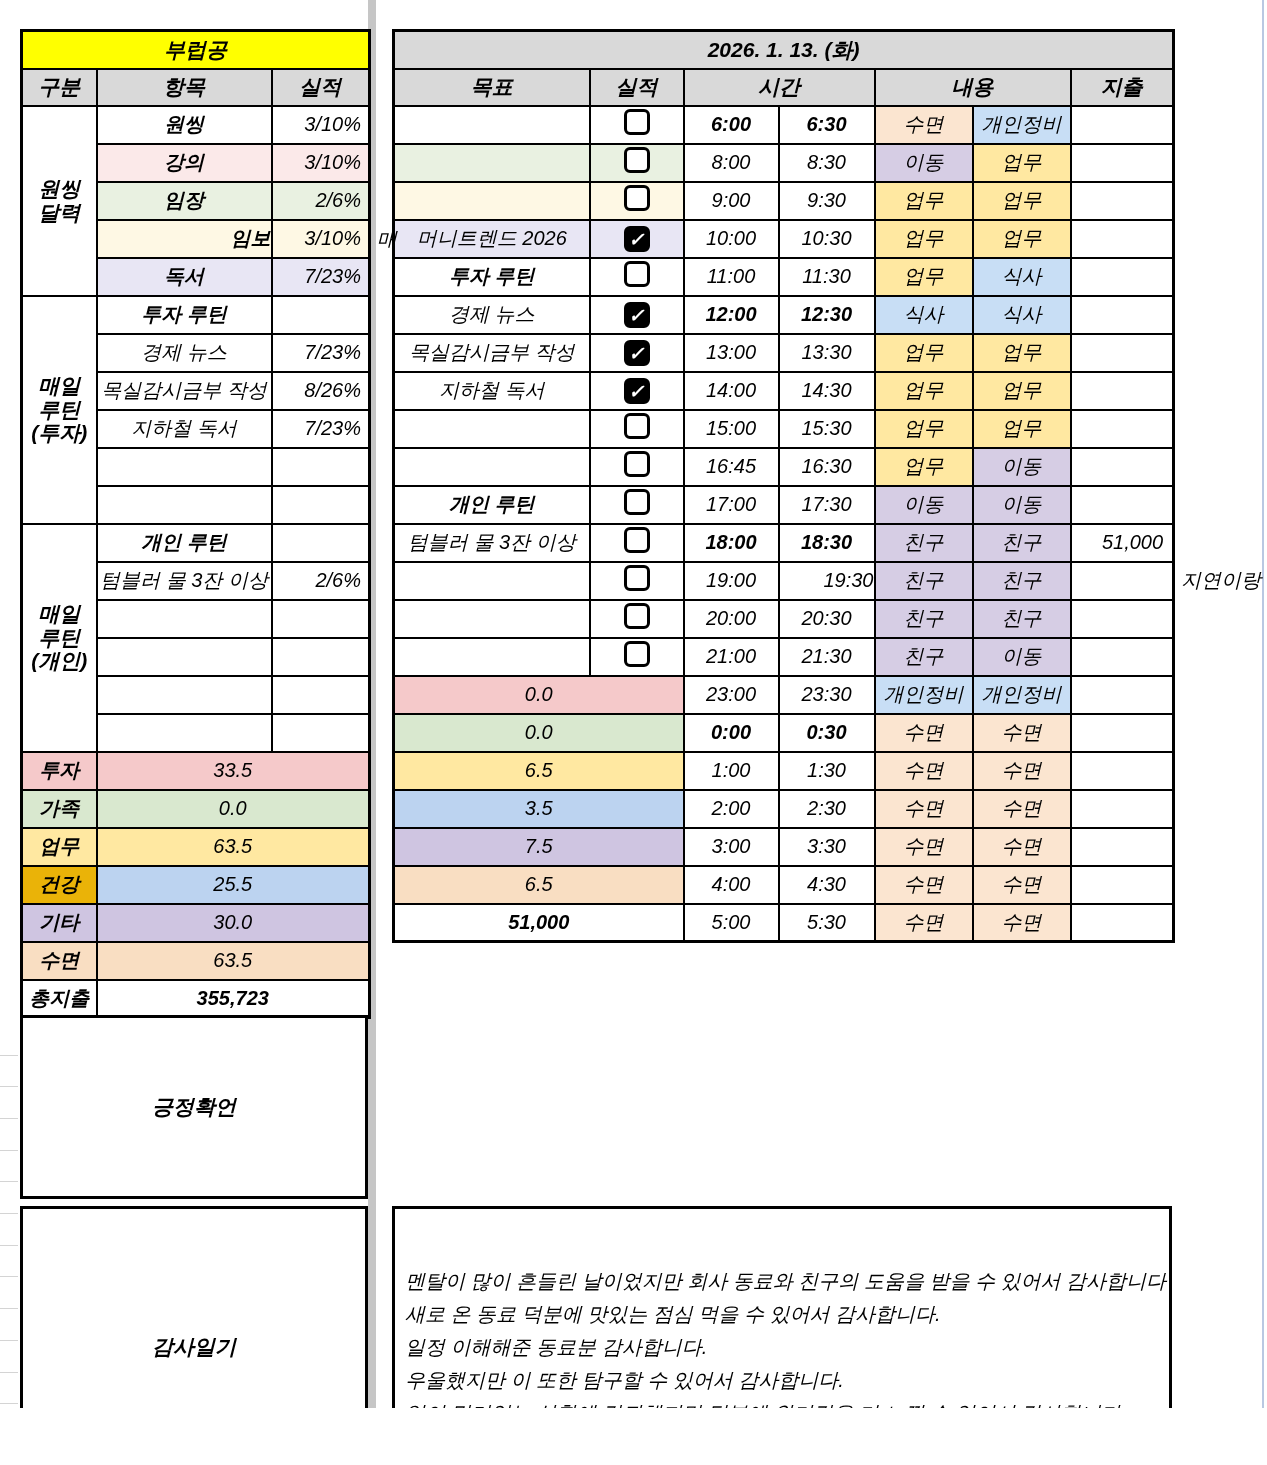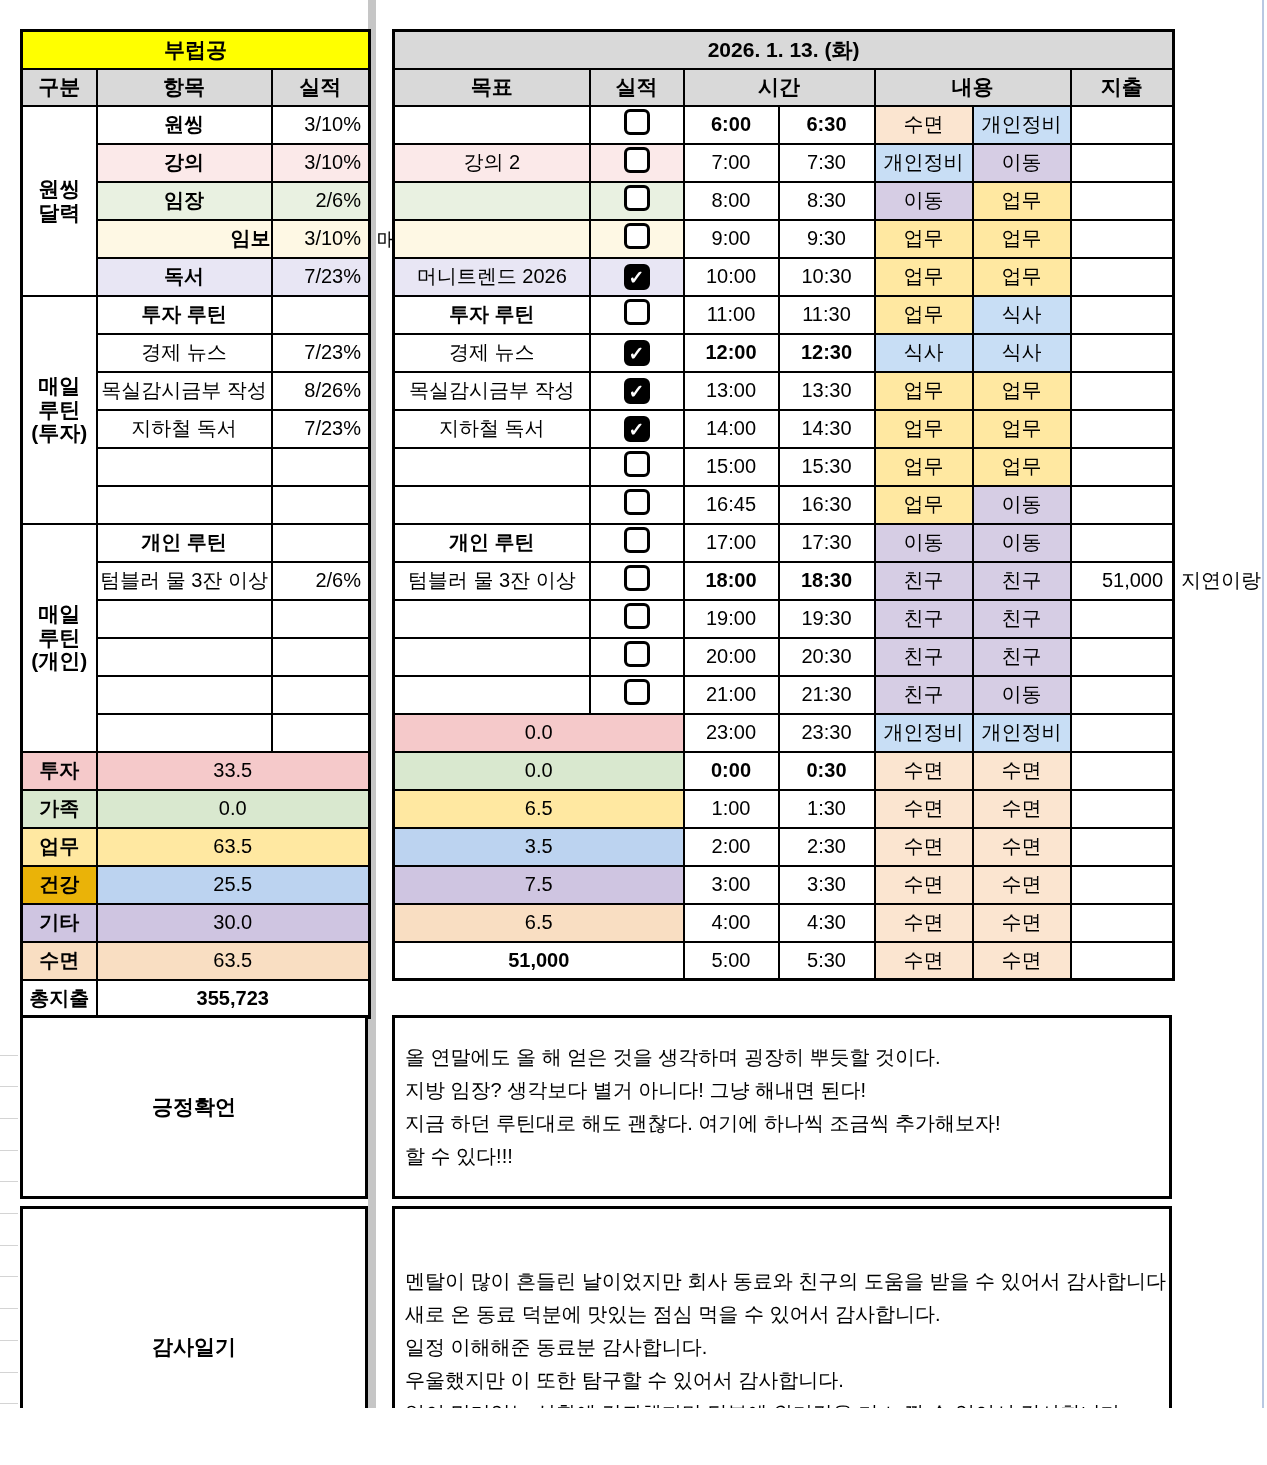--- a/index.html
+++ b/index.html
@@ -1,17 +1,17 @@
 <!DOCTYPE html>
 <html><head>
 <meta charset="utf-8">
 <style>
   * { box-sizing: border-box; margin: 0; padding: 0; }
   html, body { background: #ffffff; font-family: "Liberation Sans", sans-serif; }
-  .canvas { position: relative; width: 1267px; height: 1408px; background: #fff; overflow: hidden; }
+  .canvas { position: relative; width: 1267px; height: 1408px; background: #fff; overflow: hidden; font-style: italic; }
 
   table { border-collapse: collapse; table-layout: fixed; position: absolute; }
   td { border: 2px solid #000; font-size: 20px; color: #000; text-align: center;
        vertical-align: middle; overflow: hidden; white-space: nowrap; padding: 0; }
   .left-table  { left: 20px;  top: 29px; width: 348px; border: 3px solid #000; }
   .right-table { left: 392px; top: 29px; width: 780px; border: 3px solid #000; }
 
   tr.title-row td { height: 38px; font-weight: bold; font-size: 21px; }
   tr.title-row td.yellow { background: #FFFF00; }
   tr.title-row td.gray   { background: #D9D9D9; }
@@ -193,29 +193,20 @@
     <tr class="datarow">
           <td style="background: rgb(255, 255, 255);"></td>
           <td style="background: rgb(255, 255, 255);"><span class="checkbox"></span></td>
           <td style="background: rgb(255, 255, 255); font-weight: bold;">6:00</td>
           <td style="background: rgb(255, 255, 255); font-weight: bold;">6:30</td>
           <td style="background: rgb(251, 229, 208);">수면</td>
           <td style="background: rgb(200, 222, 245);">개인정비</td>
           <td class="exp" style="background: rgb(255, 255, 255);"></td>
         </tr>
         <tr class="datarow">
-          <td style="background: rgb(251, 233, 233);">강의 2</td>
-          <td style="background: rgb(251, 233, 233);"><span class="checkbox"></span></td>
-          <td style="background: rgb(255, 255, 255);">7:00</td>
-          <td style="background: rgb(255, 255, 255);">7:30</td>
-          <td style="background: rgb(200, 222, 245);">개인정비</td>
-          <td style="background: rgb(214, 205, 228);">이동</td>
-          <td class="exp" style="background: rgb(255, 255, 255);"></td>
-        </tr>
-        <tr class="datarow">
           <td style="background: rgb(233, 241, 225);"></td>
           <td style="background: rgb(233, 241, 225);"><span class="checkbox"></span></td>
           <td style="background: rgb(255, 255, 255);">8:00</td>
           <td style="background: rgb(255, 255, 255);">8:30</td>
           <td style="background: rgb(214, 205, 228);">이동</td>
           <td style="background: rgb(255, 232, 161);">업무</td>
           <td class="exp" style="background: rgb(255, 255, 255);"></td>
         </tr>
         <tr class="datarow">
           <td style="background: rgb(254, 248, 228);"></td>
@@ -304,21 +295,21 @@
           <td style="background: rgb(255, 255, 255); font-weight: bold;">18:00</td>
           <td style="background: rgb(255, 255, 255); font-weight: bold;">18:30</td>
           <td style="background: rgb(214, 205, 228);">친구</td>
           <td style="background: rgb(214, 205, 228);">친구</td>
           <td class="exp" style="background: rgb(255, 255, 255);">51,000</td>
         </tr>
         <tr class="datarow">
           <td style="background: rgb(255, 255, 255);"></td>
           <td style="background: rgb(255, 255, 255);"><span class="checkbox"></span></td>
           <td style="background: rgb(255, 255, 255);">19:00</td>
-          <td style="background: rgb(255, 255, 255);">19:30</td>
+          <td style="background: rgb(255, 255, 255); text-align: right;">19:30</td>
           <td style="background: rgb(214, 205, 228);">친구</td>
           <td style="background: rgb(214, 205, 228);">친구</td>
           <td class="exp" style="background: rgb(255, 255, 255);"></td>
         </tr>
         <tr class="datarow">
           <td style="background: rgb(255, 255, 255);"></td>
           <td style="background: rgb(255, 255, 255);"><span class="checkbox"></span></td>
           <td style="background: rgb(255, 255, 255);">20:00</td>
           <td style="background: rgb(255, 255, 255);">20:30</td>
           <td style="background: rgb(214, 205, 228);">친구</td>
@@ -390,24 +381,20 @@
           <td style="background: rgb(251, 229, 208);">수면</td>
           <td class="exp" style="background: rgb(255, 255, 255);"></td>
         </tr>
       </tbody>
   </table>
 
   <div class="float-note" style="left:377px; top:226px;">매</div>
   <div class="float-note" style="left:1181px; top:567px;">지연이랑</div>
 
   <div class="side-label" style="top:1015px; height:184px;">긍정확언</div>
-  <div class="side-text" style="top:1015px; height:184px;">올 연말에도 올 해 얻은 것을 생각하며 굉장히 뿌듯할 것이다.
-지방 임장? 생각보다 별거 아니다! 그냥 해내면 된다!
-지금 하던 루틴대로 해도 괜찮다. 여기에 하나씩 조금씩 추가해보자!
-할 수 있다!!!</div>
 
   <div class="side-label" style="top:1206px; height:282px;">감사일기</div>
   <div class="side-text" style="top:1206px; height:282px;">멘탈이 많이 흔들린 날이었지만 회사 동료와 친구의 도움을 받을 수 있어서 감사합니다
 새로 온 동료 덕분에 맛있는 점심 먹을 수 있어서 감사합니다.
 일정 이해해준 동료분 감사합니다.
 우울했지만 이 또한 탐구할 수 있어서 감사합니다.
 일이 밀려있는 상황에 칼퇴했지만 덕분에 위기감을 더 느낄 수 있어서 감사합니다.</div>
 
 <div class="mgrid" style="top: 1054.5px;"></div>
     <div class="mgrid" style="top: 1086.2px;"></div>

